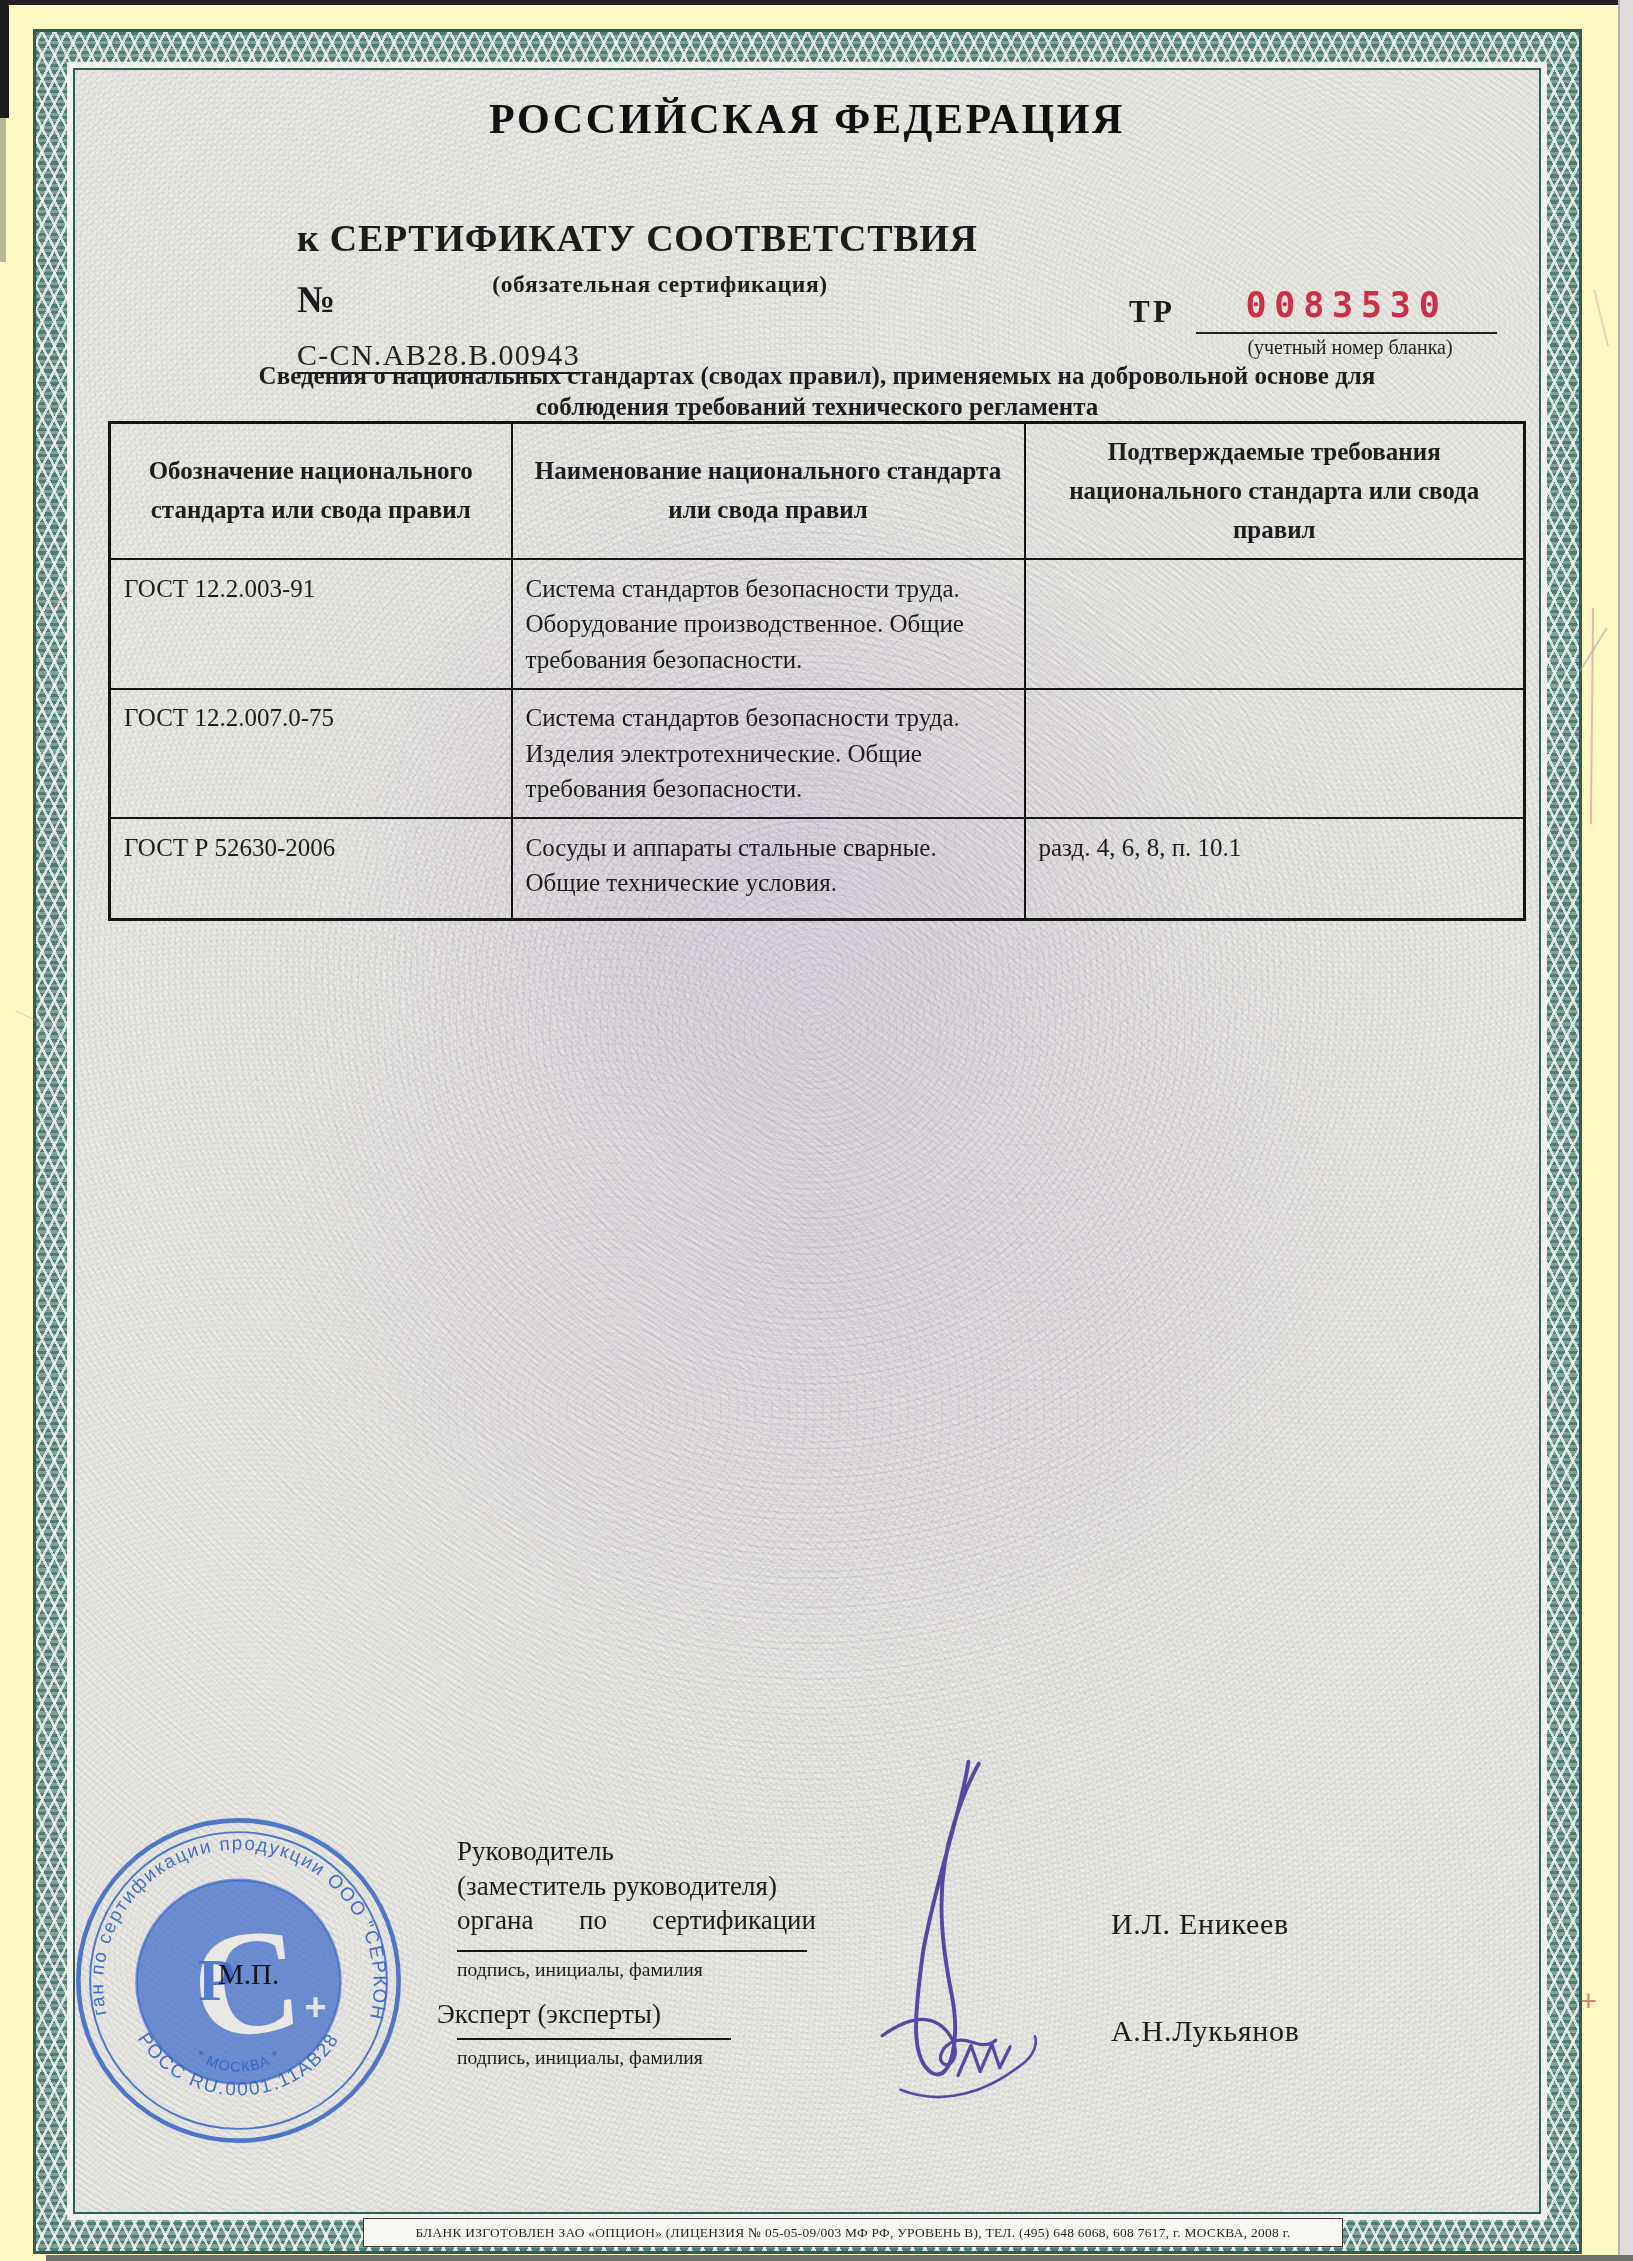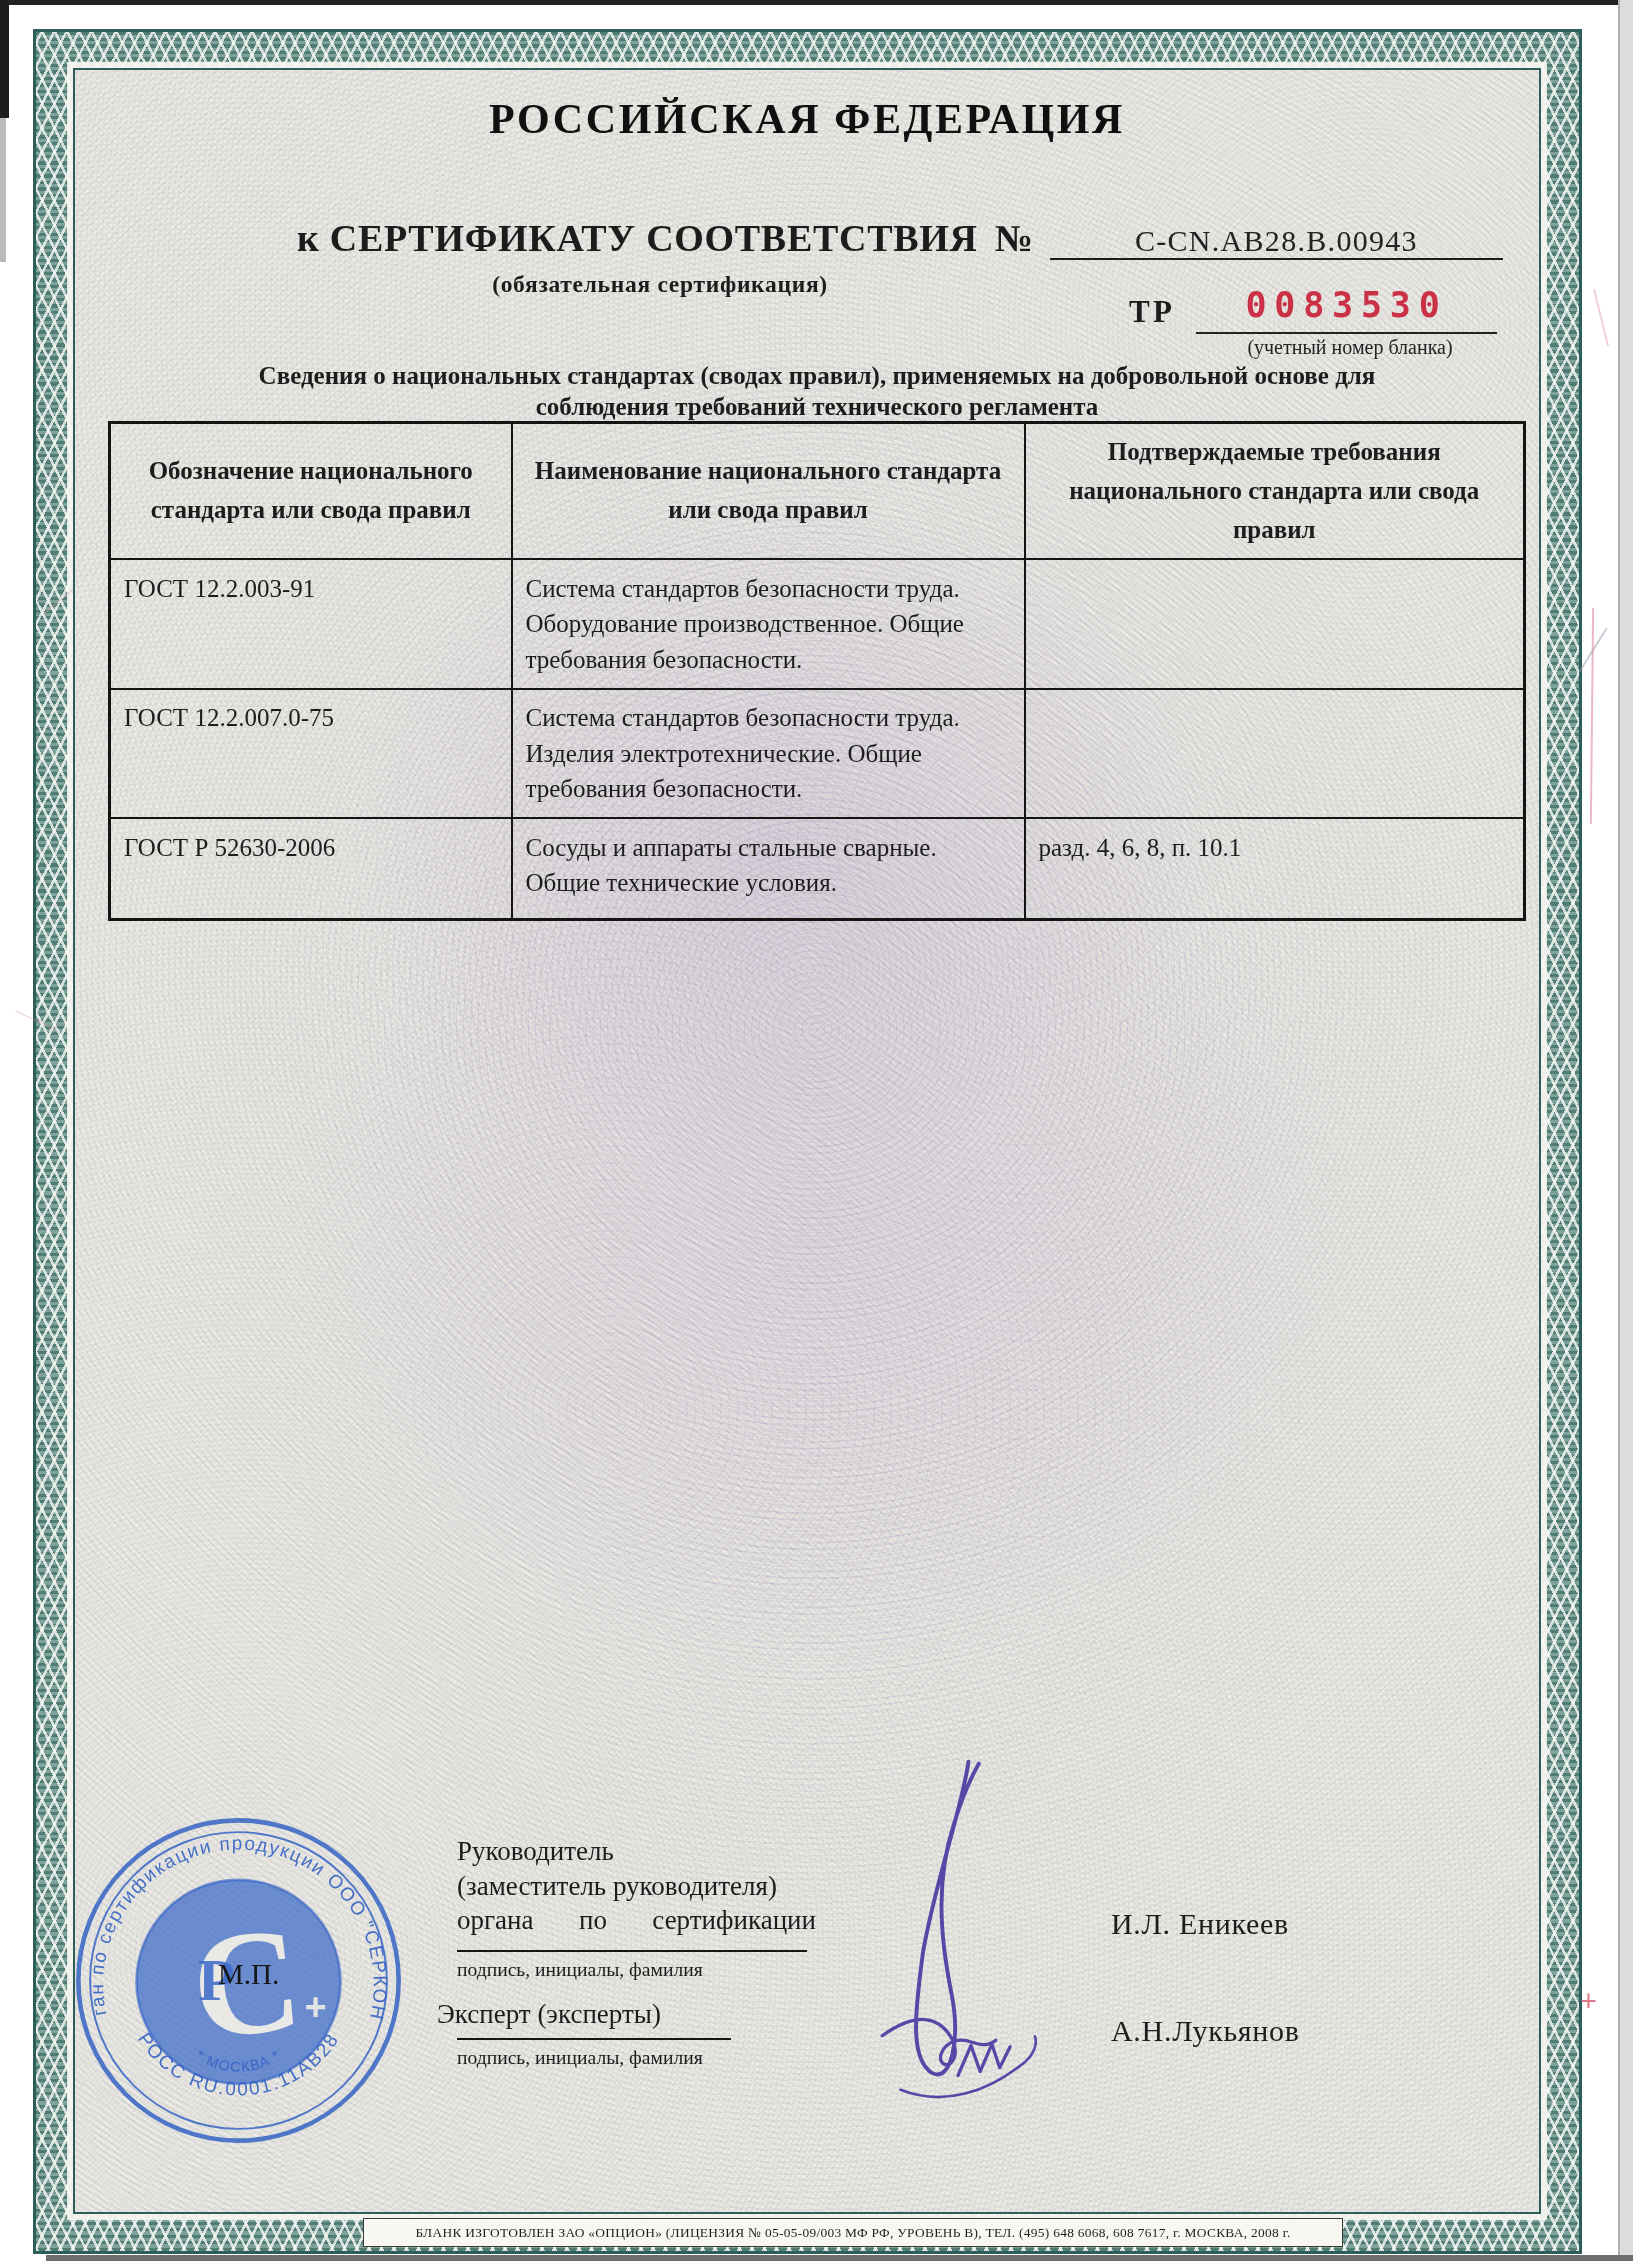--- a/index.html
+++ b/index.html
@@ -1,18 +1,18 @@
 <!DOCTYPE html>
 <html style="font-size:10.5px"><head>
 <meta charset="utf-8">
 <style>
   html,body{margin:0;padding:0;background:#e9e8e6;}
   .sheet{
     position:relative;width:1634px;height:2261px;overflow:hidden;
-    background:#ffffff;
+    background:#fef9c3;
     font-family:"Liberation Serif", serif;color:#1c1c1c;
   }
   
   .edge-top{position:absolute;left:0;top:0;width:1634px;height:4.6px;background:#222;}
   .edge-left{position:absolute;left:0;top:0;width:9.1px;height:118px;background:#1d1d1d;}
   .edge-left2{position:absolute;left:0;top:118px;width:5.9px;height:144px;background:rgba(60,60,60,.35);}
   .edge-right{position:absolute;right:0;top:0;width:15.7px;height:2261px;background:#dddcda;border-left:2.6px solid #b3b1ae;}
   .edge-bottom{position:absolute;left:46px;bottom:0;width:1588px;height:6.5px;background:#6f6e6b;}
   
   .frame{
@@ -43,21 +43,21 @@
       repeating-radial-gradient(circle at 50% 42%, rgba(118,94,168,.09) 0 1.3px, transparent 1.3px 7.2px),
       repeating-radial-gradient(circle at 34% 66%, rgba(118,94,168,.07) 0 1.3px, transparent 1.3px 8.5px),
       repeating-radial-gradient(circle at 66% 30%, rgba(118,94,168,.06) 0 1.3px, transparent 1.3px 9.8px);
     -webkit-mask-image:radial-gradient(ellipse at 50% 45%, #000 38%, transparent 74%);
     mask-image:radial-gradient(ellipse at 50% 45%, #000 38%, transparent 74%);
   }
   
   .abs{position:absolute;box-sizing:border-box;}
   .country{left:0;top:95px;width:1614px;text-align:center;font-size:42px;font-weight:bold;letter-spacing:2.6px;color:#101010;}
   .apptitle{left:0;top:175px;width:1614px;text-align:center;font-size:30px;font-weight:bold;letter-spacing:1.3px;}
-  .certline{left:297px;top:216px;width:1206px;display:flex;align-items:baseline;gap:17px;}
+  .certline{left:297px;top:216px;width:1206px;display:flex;align-items:baseline;gap:17px;flex-direction:column;}
   .certline .lbl{font-size:38px;font-weight:bold;letter-spacing:0.7px;white-space:nowrap;}
   .certline .nsign{font-size:38px;font-weight:bold;}
   .certline .cnum{flex:1;text-align:center;font-size:30px;letter-spacing:1.3px;border-bottom:2px solid #1c1c1c;padding-bottom:0;color:#222;}
   .certkind{left:353px;top:271px;width:614px;text-align:center;font-size:23.5px;font-weight:bold;letter-spacing:0.7px;}
   .trlabel{left:1129px;top:294px;font-size:31px;font-weight:bold;letter-spacing:3.3px;}
   .formnum{left:1196px;top:285px;width:301px;text-align:center;border-bottom:2px solid #222;padding-bottom:6.5px;
            font-family:"DejaVu Sans Mono", monospace;font-size:35px;font-weight:bold;letter-spacing:7.8px;color:#cb3146;}
   .formcap{left:1203px;top:336px;width:294px;text-align:center;font-size:20px;color:#222;}
   .subtitle{left:242px;top:361px;width:1150px;text-align:center;font-size:25px;font-weight:bold;line-height:1.22;}
   

